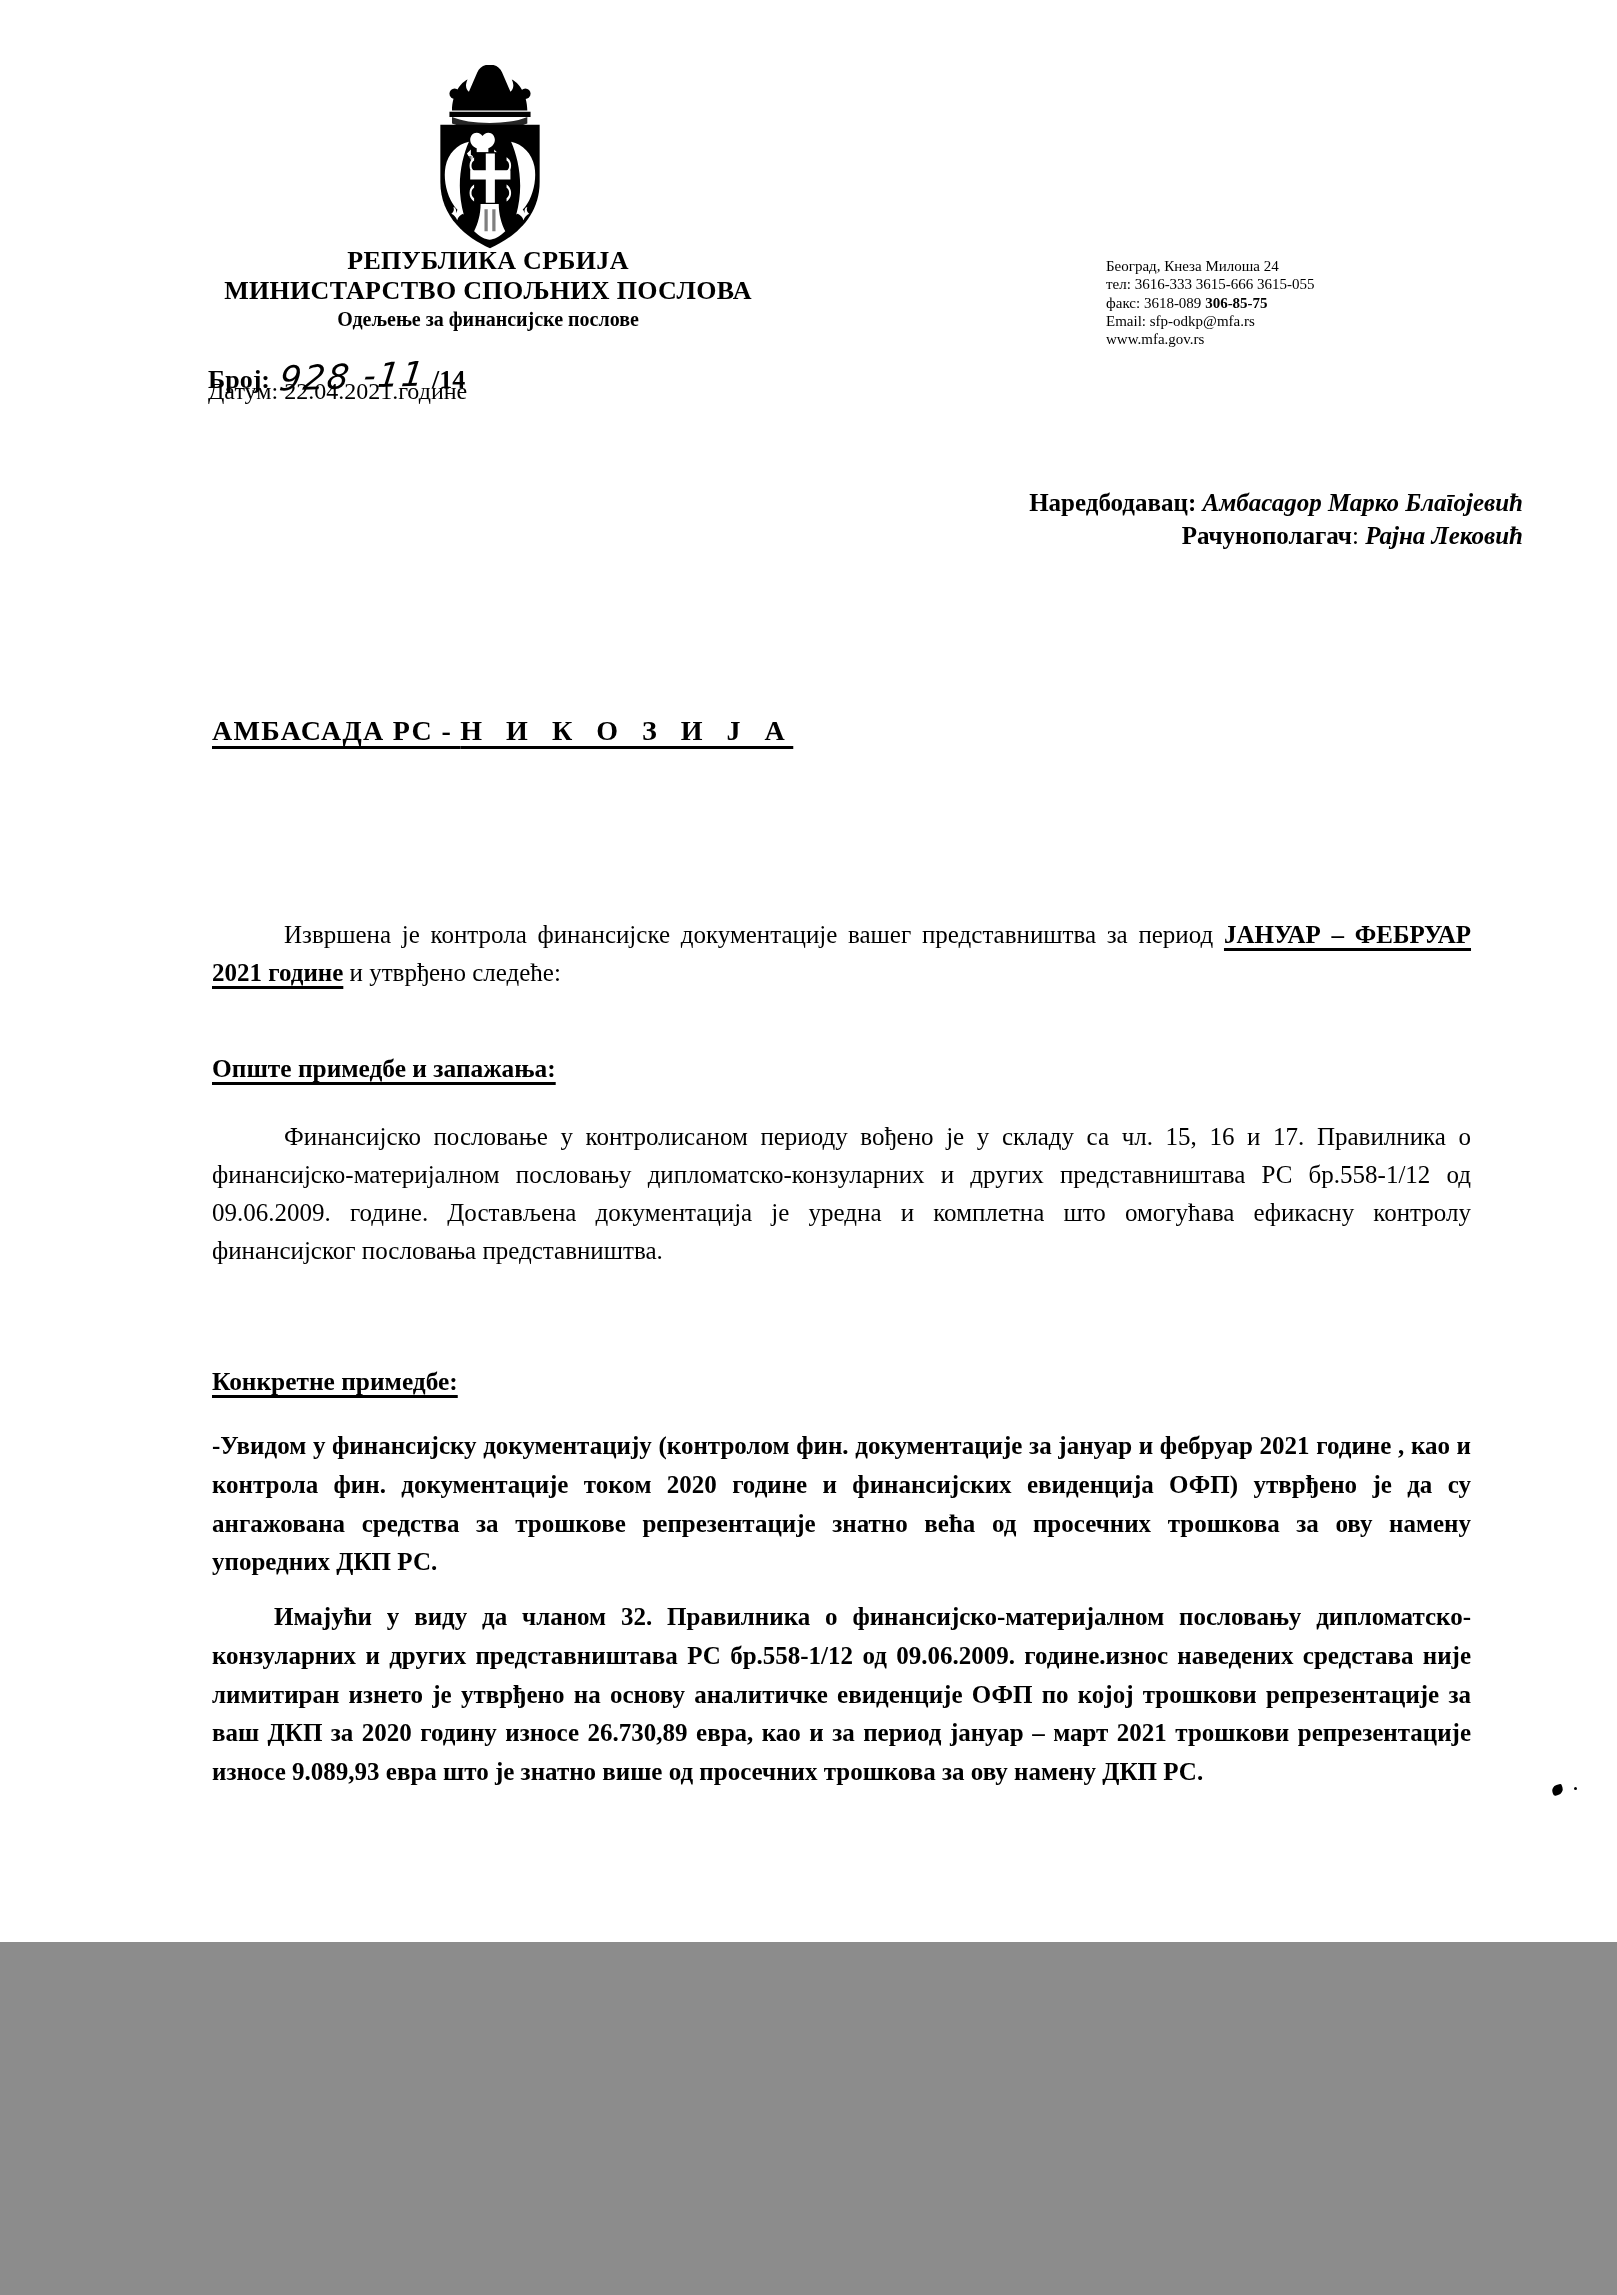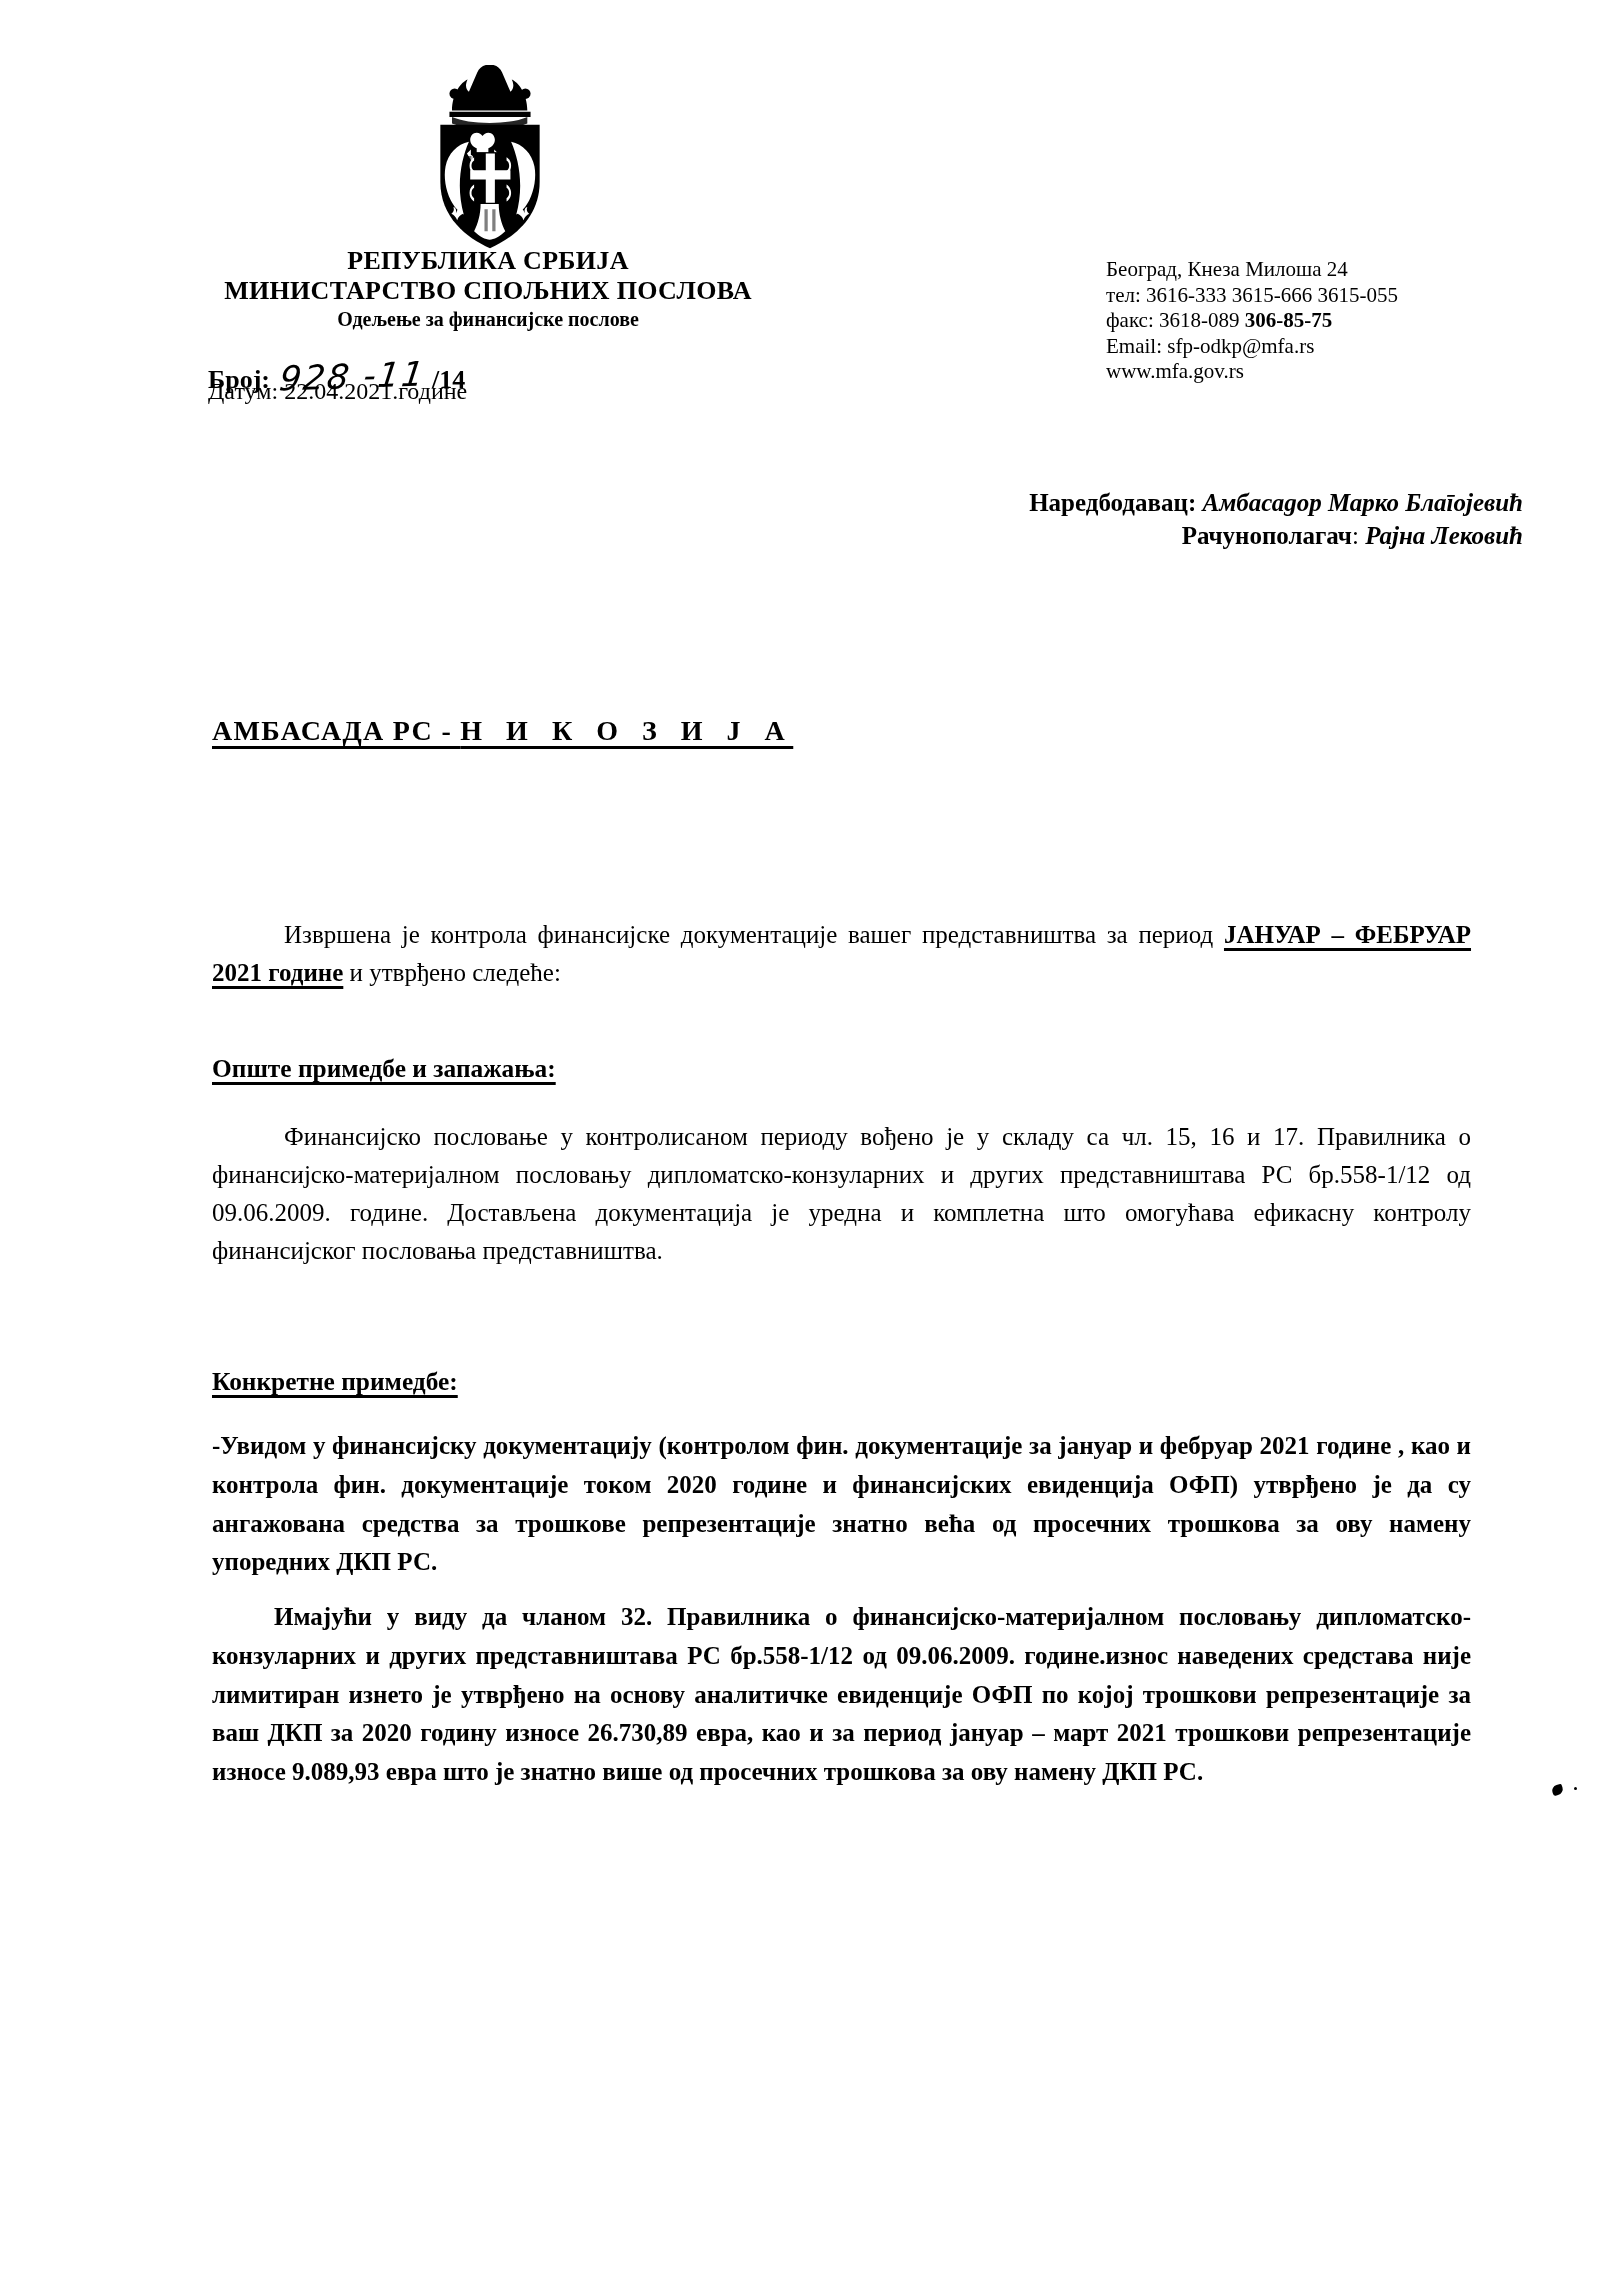--- a/index.html
+++ b/index.html
@@ -4,21 +4,21 @@
 <title>Zapisnik o izvrsenoj kontroli finansijske dokumentacije</title>
 <style>
   html, body {
     margin: 0;
     padding: 0;
     background: #8c8c8c;
   }
   .page {
     position: relative;
     width: 1617px;
-    height: 2295px;
+    height: 1942px;
     background: #ffffff;
     margin: 0 auto;
     overflow: hidden;
     font-family: "Liberation Serif", "DejaVu Serif", serif;
     color: #000000;
     box-sizing: border-box;
   }
 
   
   .coa-wrap {
@@ -77,21 +77,21 @@
     font-size: 24px;
     font-weight: normal;
     white-space: nowrap;
   }
 
   
   .contact {
     position: absolute;
     left: 1106px;
     top: 257px;
-    font-size: 21px;
+    font-size: 15px;
     line-height: 1.22;
     white-space: nowrap;
   }
   .contact .bold { font-weight: bold; }
 
   
   .signatories {
     position: absolute;
     left: 0;
     top: 487px;

